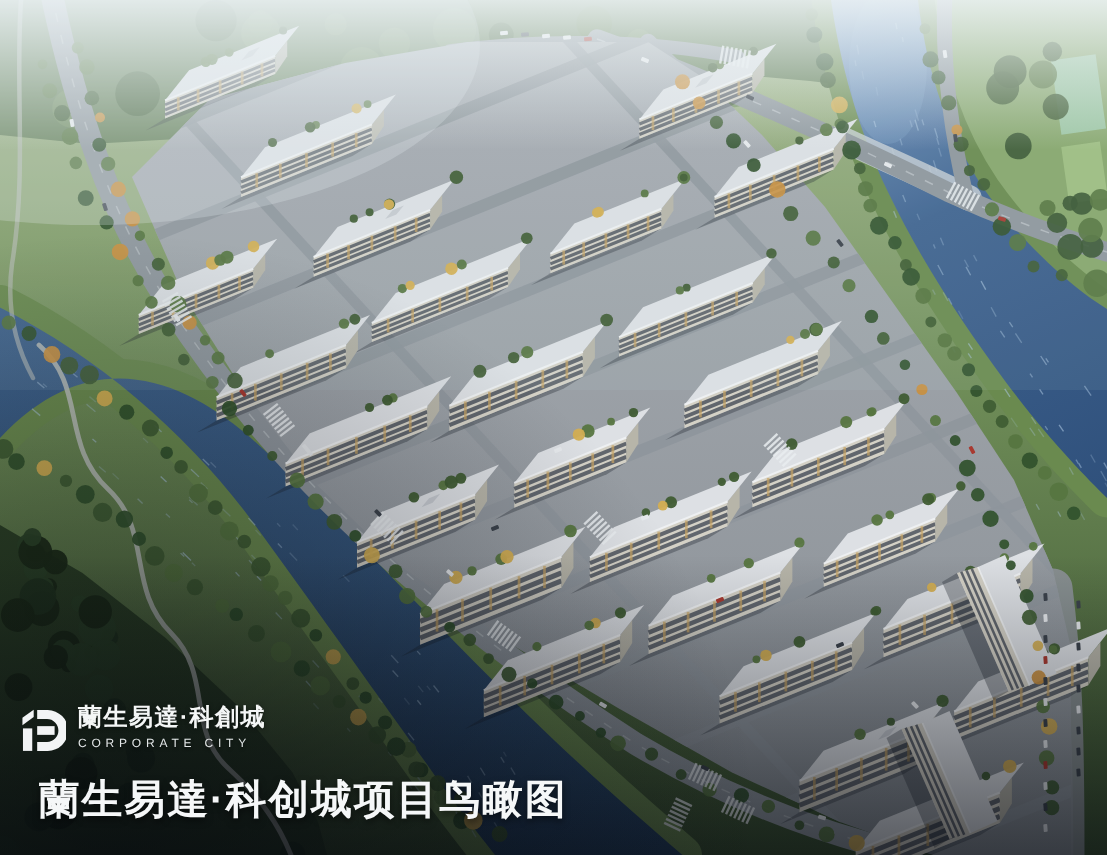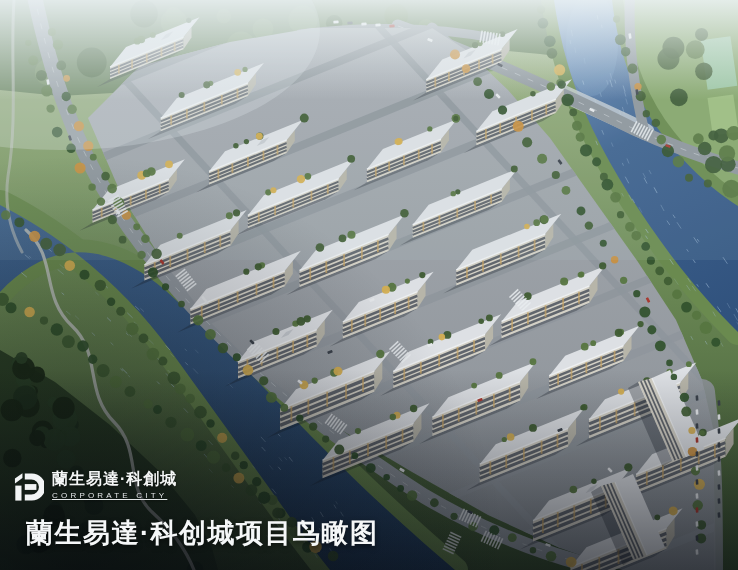--- a/index.html
+++ b/index.html
@@ -5,21 +5,21 @@
   html,body{margin:0;padding:0;background:#111;}
   .stage{position:relative;width:738px;height:570px;overflow:hidden;
          font-family:"Liberation Sans","DejaVu Sans",sans-serif;background:#6f8d58;}
   .stage svg{display:block;width:738px;height:570px;}
   .brand{position:absolute;left:14px;top:471px;display:flex;align-items:flex-start;gap:8px;color:#f4f6f6;}
   .brand .mark{width:30px;height:32px;flex:0 0 auto;}
   .brand .names{display:flex;flex-direction:column;}
   .brand .cn{font-size:16px;font-weight:bold;letter-spacing:1px;line-height:1.05;
              text-shadow:0 1px 3px rgba(0,0,0,.55);white-space:nowrap;}
   .brand .en{font-size:8px;letter-spacing:3.2px;margin-top:3px;color:#e3e7e8;
-             text-shadow:0 1px 2px rgba(0,0,0,.5);white-space:nowrap;text-decoration:underline;}
+             text-shadow:0 1px 2px rgba(0,0,0,.5);white-space:nowrap;}
   .caption{position:absolute;left:26px;top:515px;font-size:27px;font-weight:bold;color:#f5f7f8;
            letter-spacing:1.5px;text-shadow:0 2px 5px rgba(0,0,0,.55);white-space:nowrap;}
 </style>
 </head>
 <body>
 
 <div class="stage">
   <svg id="scene" viewBox="0 0 738 570">
       <defs>
         <linearGradient id="gBg" x1="0" y1="0" x2="0" y2="570" gradientUnits="userSpaceOnUse">

